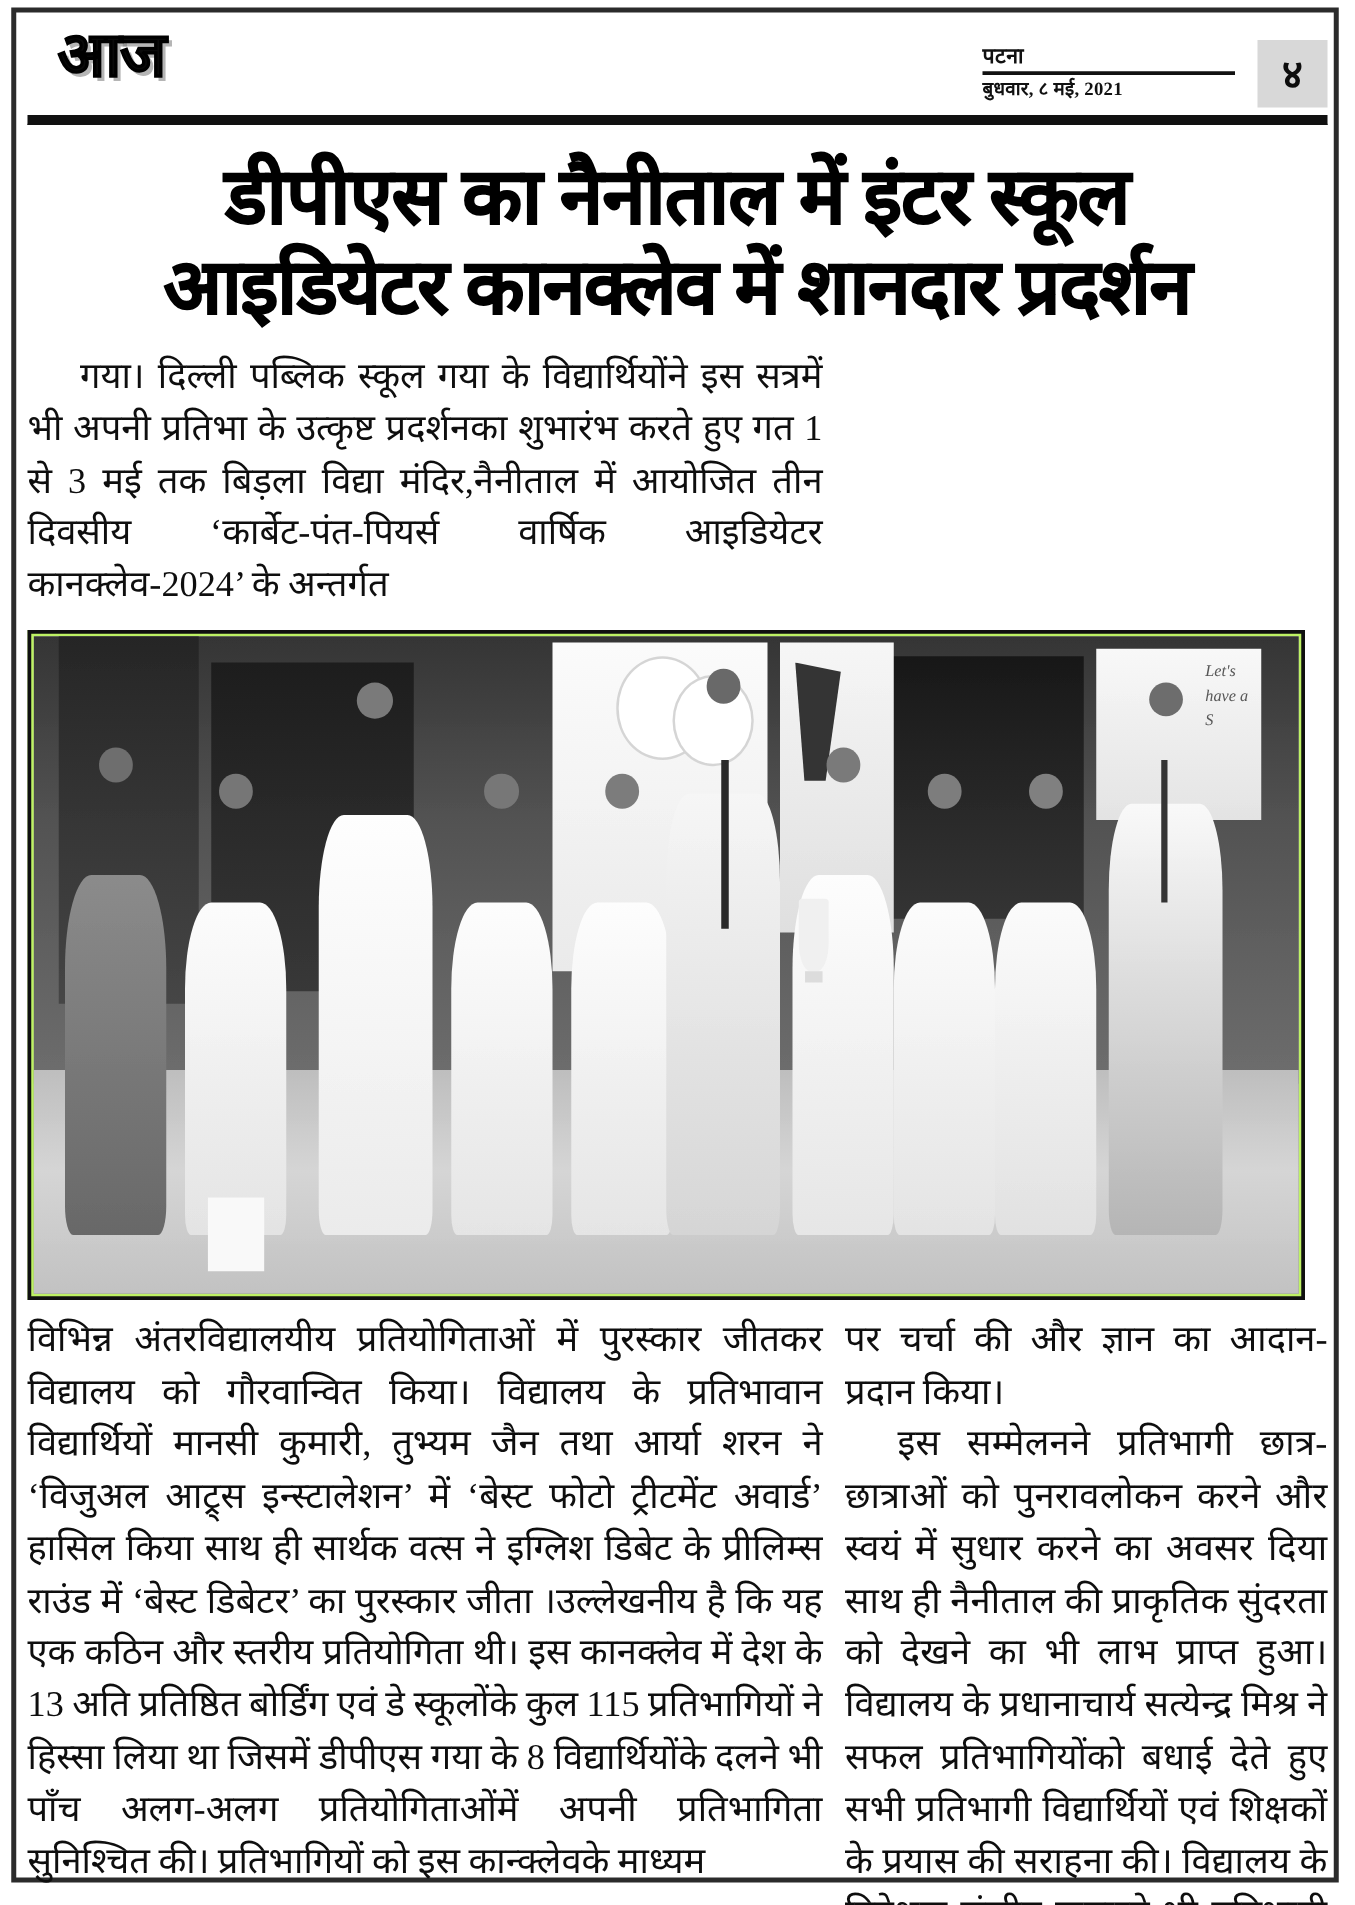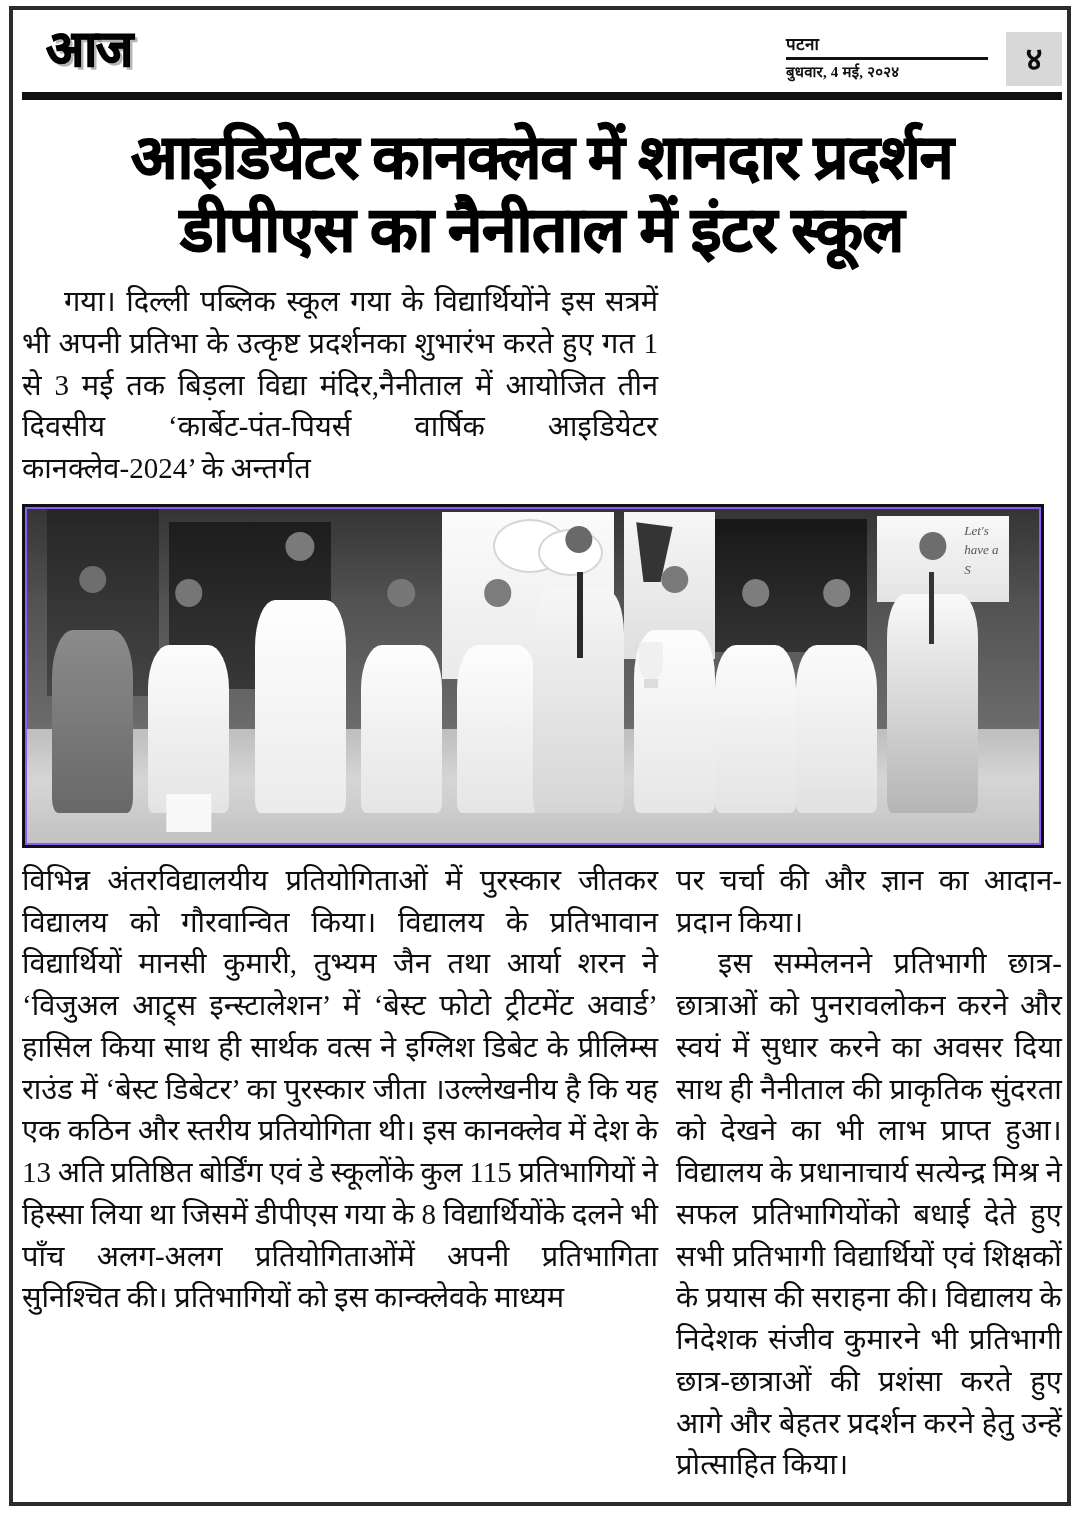--- a/index.html
+++ b/index.html
@@ -43,21 +43,21 @@
 
   
   .masthead {
     position: relative;
     height: 78px;
   }
   .masthead-logo {
     position: absolute;
     left: 24px;
     top: 6px;
-    font-family: Liberation Sans, sans-serif;
+    font-family: Liberation Mono, monospace;
     font-size: 50px;
     font-weight: 700;
     letter-spacing: -1px;
     line-height: 1;
     color: #0a0a0a;
     text-shadow: 3px 3px 0 rgba(120,120,120,0.55);
     -webkit-text-stroke: 1.1px #000;
   }
   .masthead-edition {
     position: absolute;
@@ -160,24 +160,24 @@
     word-spacing: -0.5px;
   }
   .para.indent { text-indent: 42px; }
   .para.spread { letter-spacing: 0.2px; }
 
   
   .photo-wrap {
     margin-top: 14px;
     border: 3px solid #101010;
     padding: 2px;
-    background: #8b5cf6;
+    background: #bef264;
     box-sizing: border-box;
     width: 1022px;
-    height: 344px;
+    height: 536px;
   }
   .photo {
     position: relative;
     width: 100%;
     height: 100%;
     overflow: hidden;
     background: #8d8d8d;
     filter: grayscale(100%) contrast(108%);
   }
   
@@ -266,31 +266,31 @@
 
   <div class="page-inner">
 
     <div class="masthead">
       <div class="masthead-logo">आज</div>
 
 
       <div class="masthead-dateblock">
         <div class="masthead-city">पटना</div>
         <div class="masthead-rule"></div>
-        <div class="masthead-date">बुधवार, 4 मई, २०२४</div>
+        <div class="masthead-date">बुधवार, ८ मई, 2021</div>
       </div>
 
       <div class="masthead-pagebox">४</div>
 
       <div class="masthead-bottomrule"></div>
     </div>
 
     <div class="headline">
+      <div class="headline-line l1">डीपीएस का नैनीताल में इंटर स्कूल</div>
       <div class="headline-line l2">आइडियेटर कानक्लेव में शानदार प्रदर्शन</div>
-      <div class="headline-line l1">डीपीएस का नैनीताल में इंटर स्कूल</div>
     </div>
 
     <div class="cols">
       <div class="col col-left">
         <p class="para indent">गया। दिल्ली पब्लिक स्कूल गया के विद्यार्थियोंने इस सत्रमें भी अपनी प्रतिभा के उत्कृष्ट प्रदर्शनका शुभारंभ करते हुए गत 1 से 3 मई तक बिड़ला विद्या मंदिर,नैनीताल में आयोजित तीन दिवसीय ‘कार्बेट-पंत-पियर्स वार्षिक आइडियेटर कानक्लेव-2024’ के अन्तर्गत</p>
       </div>
     </div>
 
     <div class="photo-wrap">
       <div class="photo">

